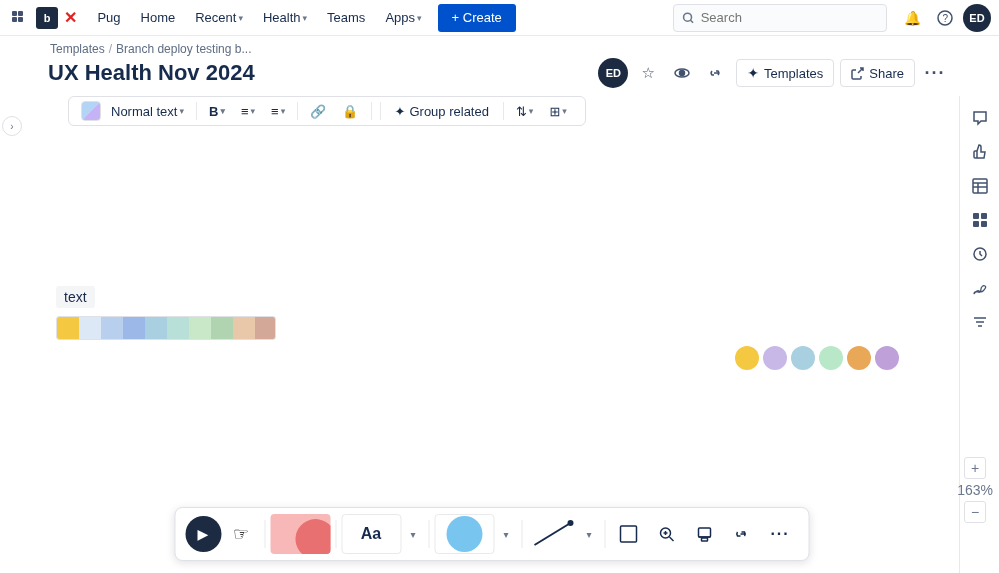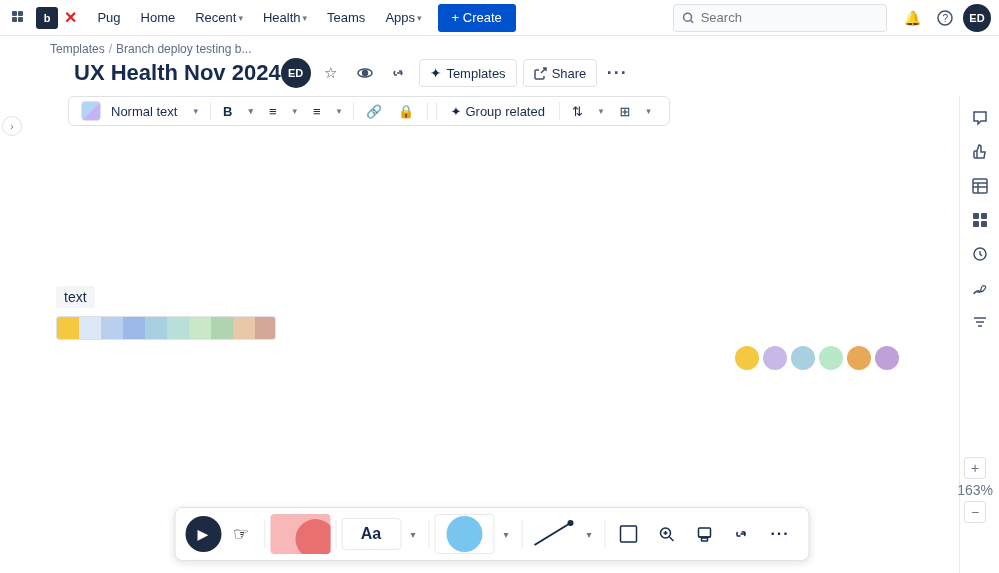--- a/index.html
+++ b/index.html
@@ -90,21 +90,21 @@
       flex-wrap: nowrap;
       margin: 0 24px;
       border: 1px solid #dfe1e6;
       border-radius: 6px;
       position: absolute;
       top: 0; left: 20px;
       z-index: 10;
     }
     .toolbar-sep { width: 1px; height: 18px; background: #e8e9ea; margin: 0 2px; }
     .toolbar-btn {
-      display: flex; align-items: center; gap: 16px;
+      display: flex; align-items: center; gap: 2px;
       padding: 2px 6px; border-radius: 3px; cursor: pointer;
       font-size: 13px; color: #172b4d; border: none; background: transparent;
       white-space: nowrap;
     }
     .toolbar-btn.bold { font-weight: 700; }
     .toolbar-jira-btn {
       display: flex; align-items: center; gap: 4px;
       padding: 2px 8px; border-radius: 3px; cursor: pointer;
       font-size: 13px; color: #6b778c; border: none; background: transparent;
     }
@@ -160,21 +160,21 @@
       background: #f8b8b8; position: relative; overflow: hidden;
       cursor: pointer;
     }
     .bottom-thumbnail-shape {
       position: absolute; bottom: -5px; right: -5px;
       width: 40px; height: 40px; background: #e87070;
       border-radius: 50%;
       transform: rotate(-15deg);
     }
     .bottom-text-preview {
-      width: 60px; height: 32px; border-radius: 4px;
+      width: 60px; height: 40px; border-radius: 4px;
       background: #fff; border: 1px solid #e8e9ea;
       display: flex; align-items: center; justify-content: center;
       font-size: 16px; font-weight: 700; color: #172b4d;
       cursor: pointer;
     }
     .bottom-shape-preview {
       width: 60px; height: 40px; border-radius: 4px;
       background: #fff; border: 1px solid #e8e9ea;
       display: flex; align-items: center; justify-content: center;
       cursor: pointer;
@@ -273,21 +273,21 @@
       <div class="nav-avatar">ED</div>
     </div>
   </nav>
 
   <div style="padding: 6px 50px 0 50px; display:flex; align-items:center; gap:4px;">
     <a style="font-size:12px;color:#5e6c84;text-decoration:none;cursor:pointer;">Templates</a>
     <span style="color:#97a0af;font-size:12px;">/</span>
     <a style="font-size:12px;color:#5e6c84;text-decoration:none;cursor:pointer;">Branch deploy testing b...</a>
   </div>
 
-  <div style="display:flex; align-items:center; padding:2px 50px 8px 74px;">
+  <div style="display:flex; align-items:center; justify-content:space-between; padding:2px 50px 8px 48px;">
     <h1 style="font-size:22px;font-weight:700;color:#172b4d;">UX Health Nov 2024</h1>
     <div style="display:flex;align-items:center;gap:6px;">
       <div class="action-avatar">ED</div>
       <button class="action-icon-btn">☆</button>
       <button class="action-icon-btn">
         <svg width="16" height="16" viewBox="0 0 16 16" fill="none" stroke="#42526e" stroke-width="1.5">
           <ellipse cx="8" cy="8" rx="7" ry="4"></ellipse>
           <circle cx="8" cy="8" r="2.5" fill="#42526e"></circle>
         </svg>
       </button>

